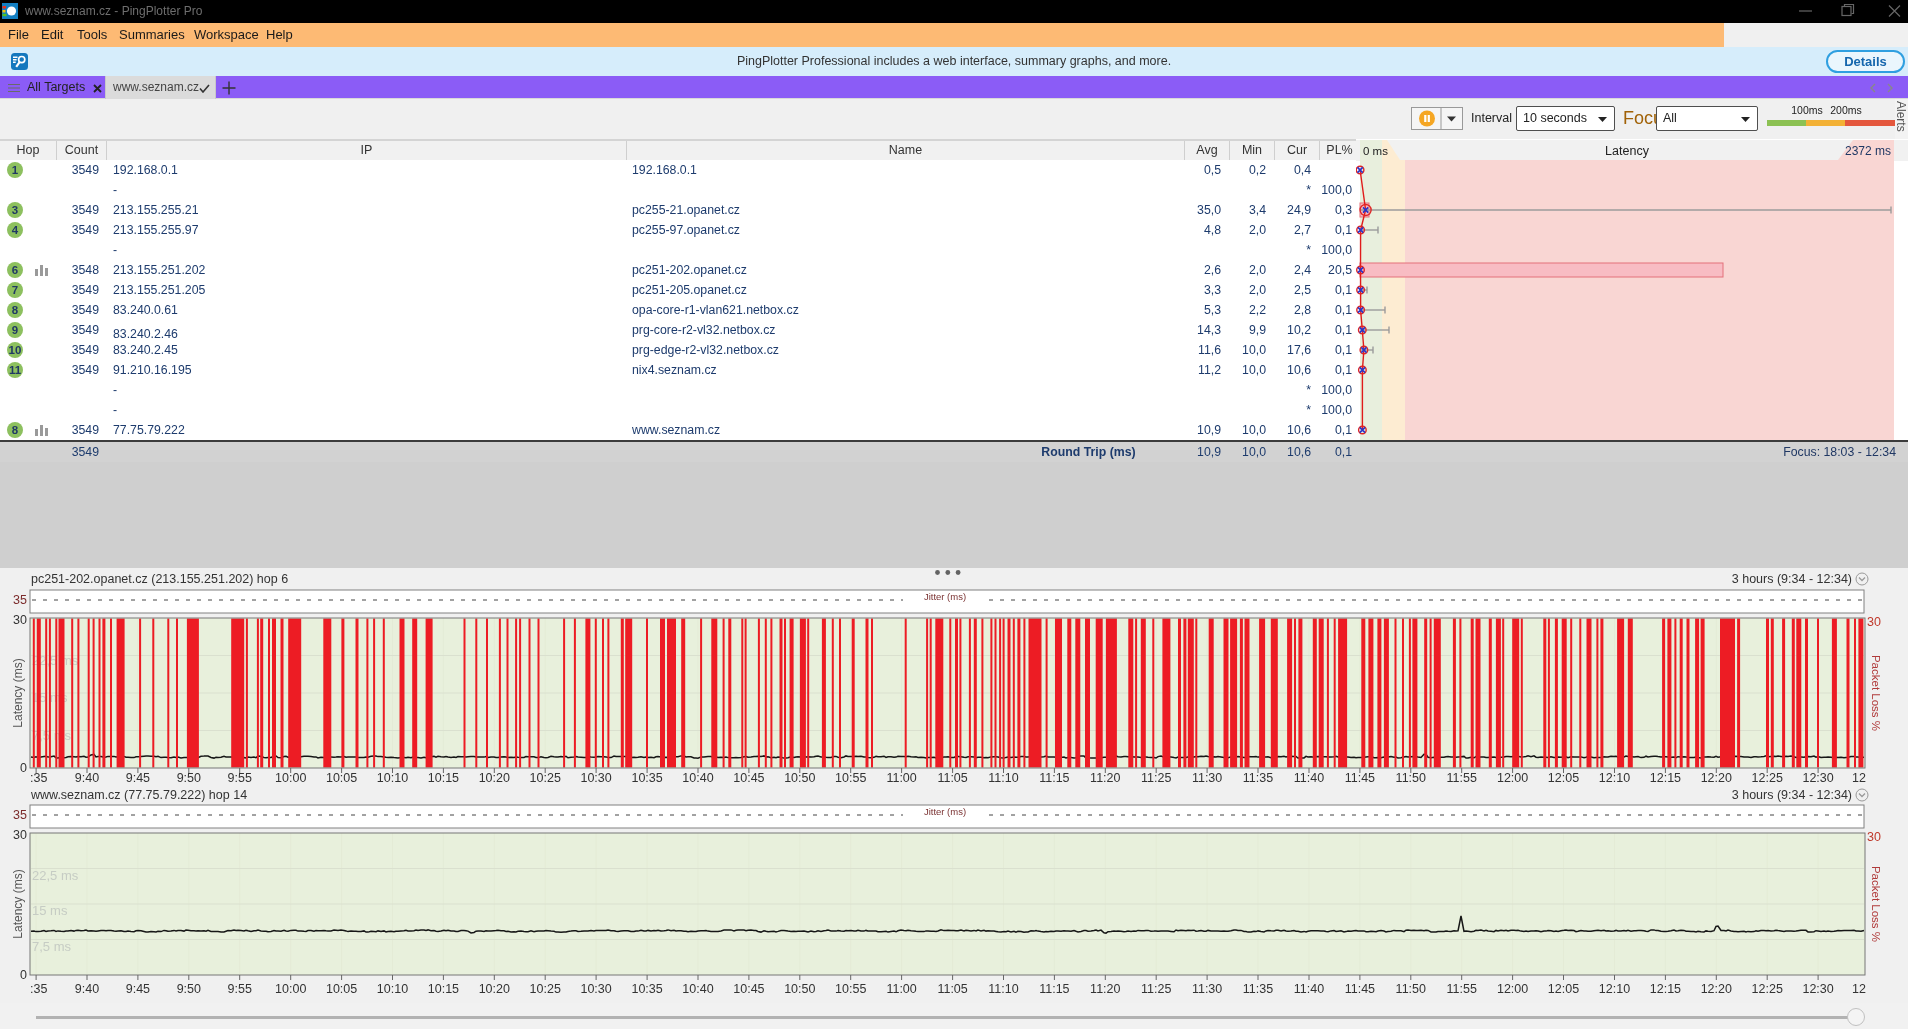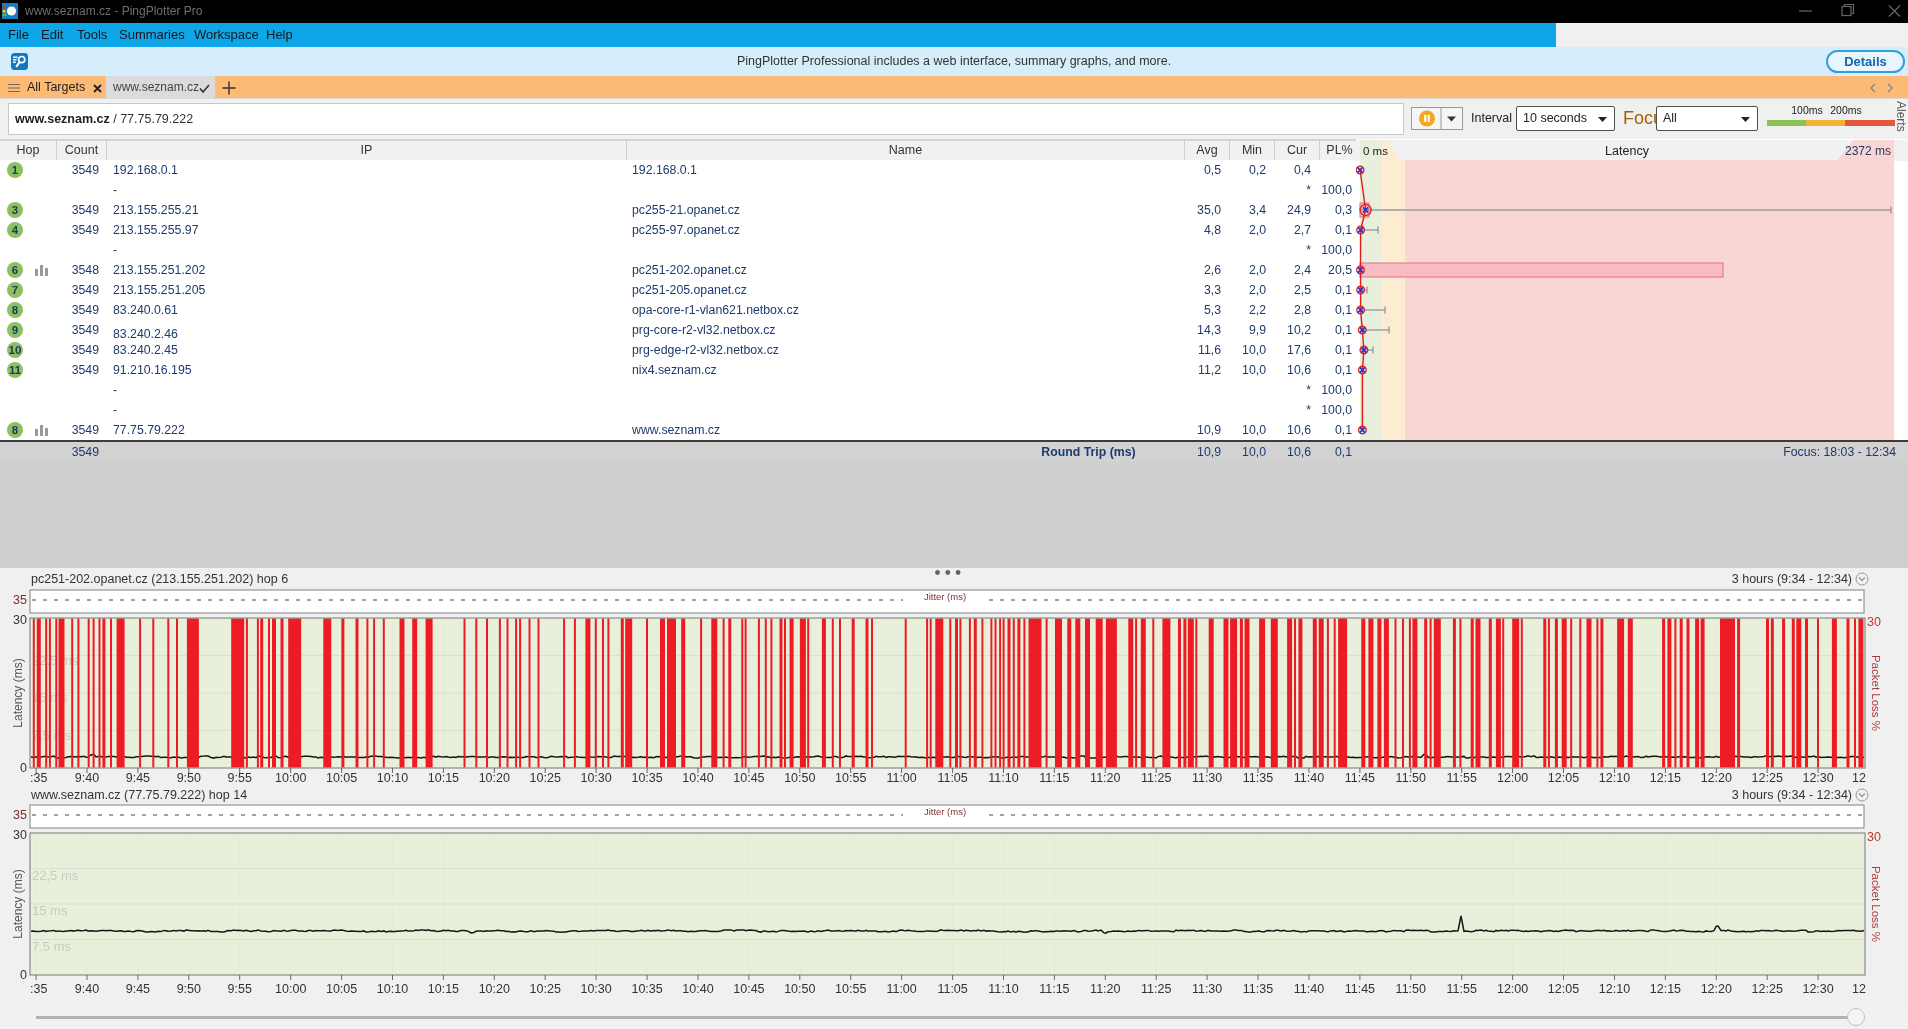--- a/index.html
+++ b/index.html
@@ -23,39 +23,39 @@
 <circle cx="9.5" cy="8" r="4.6" fill="#fff"></circle>
 </svg>
     <div style="position:absolute;left:25px;top:0;height:23px;line-height:23px;font-size:12px;color:#6e6e6e">www.seznam.cz - PingPlotter Pro</div>
     <svg width="120" height="23" style="position:absolute;left:1788px;top:0">
       <line x1="11" y1="11" x2="24" y2="11" stroke="#666" stroke-width="1.2"></line>
       <rect x="54" y="6.5" width="9" height="9" fill="none" stroke="#666" stroke-width="1.2"></rect>
       <path d="M56.5 6.5 v-2 h9 v9 h-2" fill="none" stroke="#666" stroke-width="1.2"></path>
       <path d="M101 5.5 l11 11 M112 5.5 l-11 11" stroke="#666" stroke-width="1.2"></path>
     </svg>
   </div>
-<div style="position:absolute;left:0;top:23px;width:1556px;height:24px;background:#0ea5e9">
+<div style="position:absolute;left:0;top:23px;width:1724px;height:24px;background:#fdba74">
     <div class="menui" style="position:absolute;left:8px;top:0;height:24px;line-height:24px">File</div>
     <div class="menui" style="position:absolute;left:41px;top:0;height:24px;line-height:24px">Edit</div>
     <div class="menui" style="position:absolute;left:77px;top:0;height:24px;line-height:24px">Tools</div>
     <div class="menui" style="position:absolute;left:119px;top:0;height:24px;line-height:24px">Summaries</div>
     <div class="menui" style="position:absolute;left:194px;top:0;height:24px;line-height:24px">Workspace</div>
     <div class="menui" style="position:absolute;left:266px;top:0;height:24px;line-height:24px">Help</div>
   </div>
 <div style="position:absolute;left:0;top:47px;width:1908px;height:29px;background:#d6edfb">
     <svg width="17" height="17" style="position:absolute;left:11px;top:6px">
 <rect x="0" y="0" width="17" height="17" rx="3.5" fill="#1478be"></rect>
 <circle cx="10.7" cy="6.6" r="3.1" fill="none" stroke="#fff" stroke-width="1.7"></circle>
 <path d="M8.6 9.2 L5.2 13.8" stroke="#fff" stroke-width="2.2" fill="none"></path>
 <path d="M2 4.2h4.5M2 6.7h3.6M2 9.2h2.7" stroke="#fff" stroke-width="1.5"></path>
 </svg>
     <div style="position:absolute;left:0;top:0;width:1908px;height:29px;line-height:29px;text-align:center;font-size:12.5px;color:#333">PingPlotter Professional includes a web interface, summary graphs, and more.</div>
     <div style="position:absolute;left:1826px;top:3px;width:75px;height:19px;line-height:19px;border:2px solid #2f9fe0;border-radius:12px;background:#eaf6fd;color:#1566ad;font-weight:bold;font-size:13px;text-align:center">Details</div>
   </div>
-<div style="position:absolute;left:0;top:76px;width:1908px;height:23px;background:#fdba74;border-bottom:1px solid #d9d9d9;box-sizing:border-box">
+<div style="position:absolute;left:0;top:76px;width:1908px;height:23px;background:#8b5cf6;border-bottom:1px solid #d9d9d9;box-sizing:border-box">
     <svg width="12" height="10" style="position:absolute;left:8px;top:7px">
       <path d="M0 1.5h12M0 5h12M0 8.5h12" stroke="#6a6a6a" stroke-width="1.2"></path>
     </svg>
     <div style="position:absolute;left:27px;top:0;height:23px;line-height:23px;font-size:12.5px;color:#222">All Targets</div>
     <svg width="9" height="9" style="position:absolute;left:93px;top:8px">
       <path d="M1 1l7 7M8 1l-7 7" stroke="#222" stroke-width="1.8"></path>
     </svg>
     <div style="position:absolute;left:105px;top:0;width:111px;height:23px;background:#dbdbdb;border-left:1px solid #c9c9c9;border-right:1px solid #c9c9c9;box-sizing:border-box">
       <div style="position:absolute;left:7px;top:0;height:23px;line-height:23px;font-size:12px;color:#444">www.seznam.cz</div>
       <svg width="11" height="9" style="position:absolute;left:93px;top:8px">
@@ -64,21 +64,20 @@
     </div>
     <svg width="14" height="14" style="position:absolute;left:222px;top:5px">
       <path d="M7 0.5v13M0.5 7h13" stroke="#333" stroke-width="1.4"></path>
     </svg>
     <svg width="26" height="10" style="position:absolute;left:1870px;top:7px">
       <path d="M5 1L1 5l4 4" fill="none" stroke="#888" stroke-width="1.4"></path>
       <path d="M18 1l4 4-4 4" fill="none" stroke="#888" stroke-width="1.4"></path>
     </svg>
   </div>
 <div style="position:absolute;left:0;top:99px;width:1908px;height:40px;background:#f0f0f0">
-    <div style="position:absolute;left:8px;top:4px;width:1396px;height:32px;background:#fff;border:1px solid #c8c8c8;box-sizing:border-box;line-height:30px;font-size:12.5px;color:#333"><span style="margin-left:6px;font-weight:bold;color:#222">www.seznam.cz</span> / 77.75.79.222</div>
     <div style="position:absolute;left:1411px;top:8px;width:52px;height:23px;background:#f5f5f5;border:1px solid #999;box-sizing:border-box">
       <svg width="50" height="21" style="position:absolute;left:0;top:0">
         <line x1="29" y1="0" x2="29" y2="21" stroke="#999" stroke-width="1"></line>
         <circle cx="15" cy="10.5" r="8" fill="#f5a623"></circle>
         <rect x="12.2" y="7" width="2.2" height="7" fill="#fff"></rect>
         <rect x="15.7" y="7" width="2.2" height="7" fill="#fff"></rect>
         <path d="M35 8.5l4.5 5 4.5-5z" fill="#333"></path>
       </svg>
     </div>
     <div style="position:absolute;left:1471px;top:8px;height:23px;line-height:23px;font-size:12.5px;color:#222">Interval</div>

